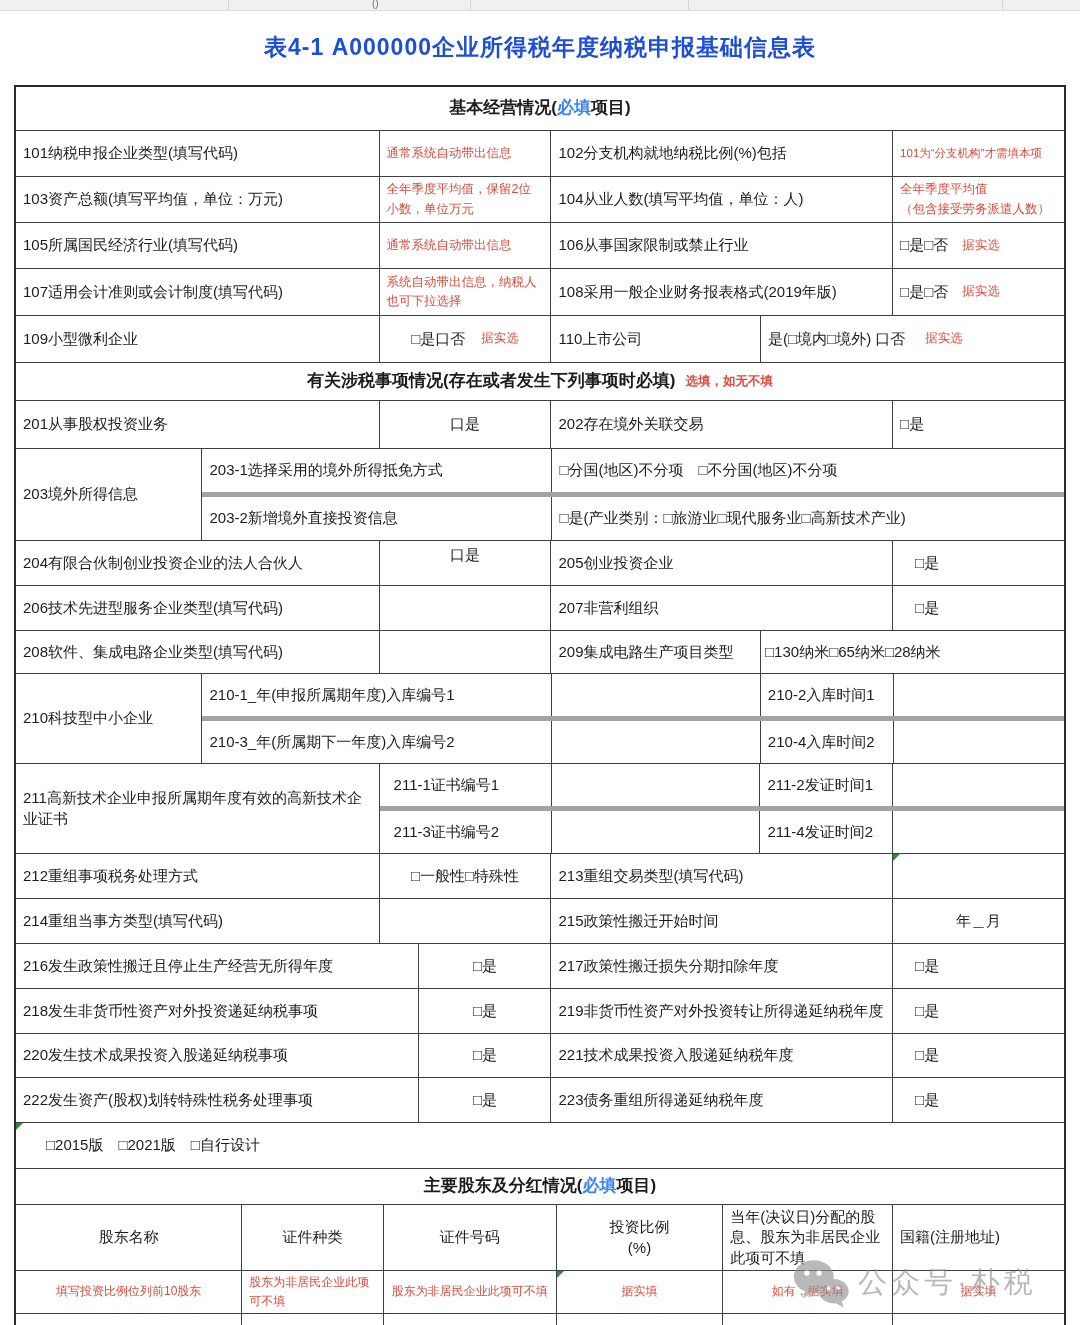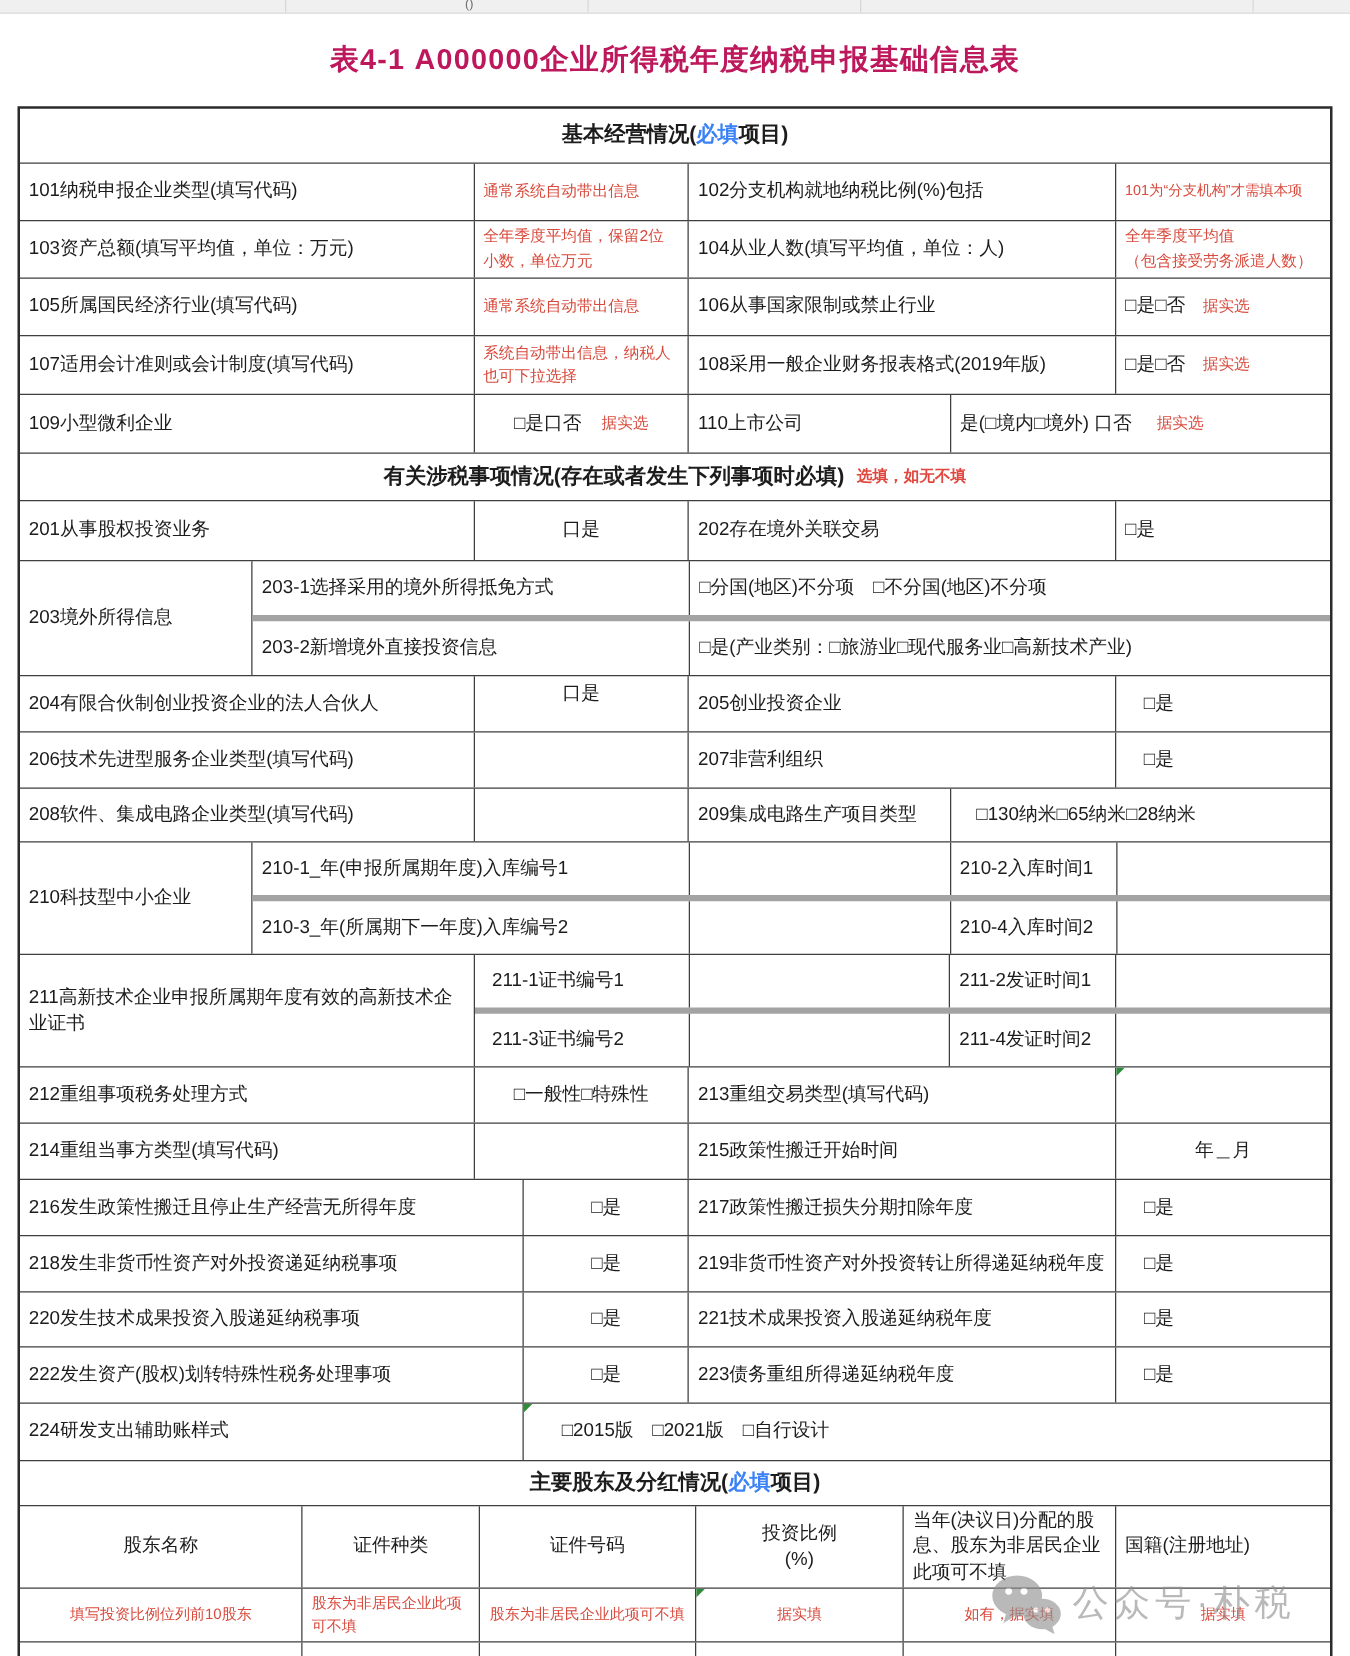--- a/index.html
+++ b/index.html
@@ -13,21 +13,21 @@
     position:absolute;left:0;top:0;width:1080px;height:10px;
     background:#f0f0f0;border-bottom:1px solid #dcdcdc;
   }
   .topstrip .tick{position:absolute;top:0;height:10px;width:1px;background:#d7d7d7;}
   .artifact{position:absolute;left:372px;top:-2px;font-size:10px;color:#6b6b6b;}
   
   .titlebar{
     position:absolute;left:0;top:11px;width:1080px;height:72px;
     display:flex;align-items:center;justify-content:center;
   }
-  .titlebar .t{font-size:23px;font-weight:bold;color:#be185d;letter-spacing:1px;}
+  .titlebar .t{font-size:23px;font-weight:bold;color:#1d4ed8;letter-spacing:1px;}
   
   .sheet{
     position:absolute;left:14px;top:85px;width:1052px;
     border:2px solid #2b2b2b;box-sizing:border-box;
   }
   .trow{display:flex;box-sizing:border-box;}
   .trow + .trow{border-top:1px solid #3f3f3f;}
   .trow > * + *{border-left:1px solid #3f3f3f;}
   .cell{
     box-sizing:border-box;display:flex;align-items:center;
@@ -186,21 +186,21 @@
     <div class="cell wA">206技术先进型服务企业类型(填写代码)</div>
     <div class="cell wB"></div>
     <div class="cell wC">207非营利组织</div>
     <div class="cell wB" style="padding-left:22px">□是</div>
   </div>
 
   <div class="trow" style="height:43px">
     <div class="cell wA">208软件、集成电路企业类型(填写代码)</div>
     <div class="cell wB"></div>
     <div class="cell wG">209集成电路生产项目类型</div>
-    <div class="cell wH" style="padding-left:20px">□130纳米□65纳米□28纳米</div>
+    <div class="cell wH" style="padding-left:4px">□130纳米□65纳米□28纳米</div>
   </div>
 
   <div class="trow" style="height:90px">
     <div class="cell wD">210科技型中小企业</div>
     <div class="vstack stack210">
       <div class="subrow">
         <div class="cell" style="width:40.5%">210-1_年(申报所属期年度)入库编号1</div>
         <div class="cell" style="width:24.2%"></div>
         <div class="cell" style="width:15.4%">210-2入库时间1</div>
         <div class="cell" style="width:19.9%"></div>
@@ -268,21 +268,20 @@
   </div>
 
   <div class="trow" style="height:45px">
     <div class="cell wK">222发生资产(股权)划转特殊性税务处理事项</div>
     <div class="cell wL c">□是</div>
     <div class="cell wC">223债务重组所得递延纳税年度</div>
     <div class="cell wB" style="padding-left:22px">□是</div>
   </div>
 
   <div class="trow" style="height:46px">
-    <div class="cell wK">224研发支出辅助账样式</div>
     <div class="cell wM gm" style="padding-left:30px">□2015版　□2021版　□自行设计</div>
   </div>
 
   <div class="trow" style="height:36px">
     <div class="cell sechead" style="gap:0">
       <span>主要股东及分红情况(</span>
         <span class="em">必填</span>
         <span>项目)</span>
     </div>
   </div>

